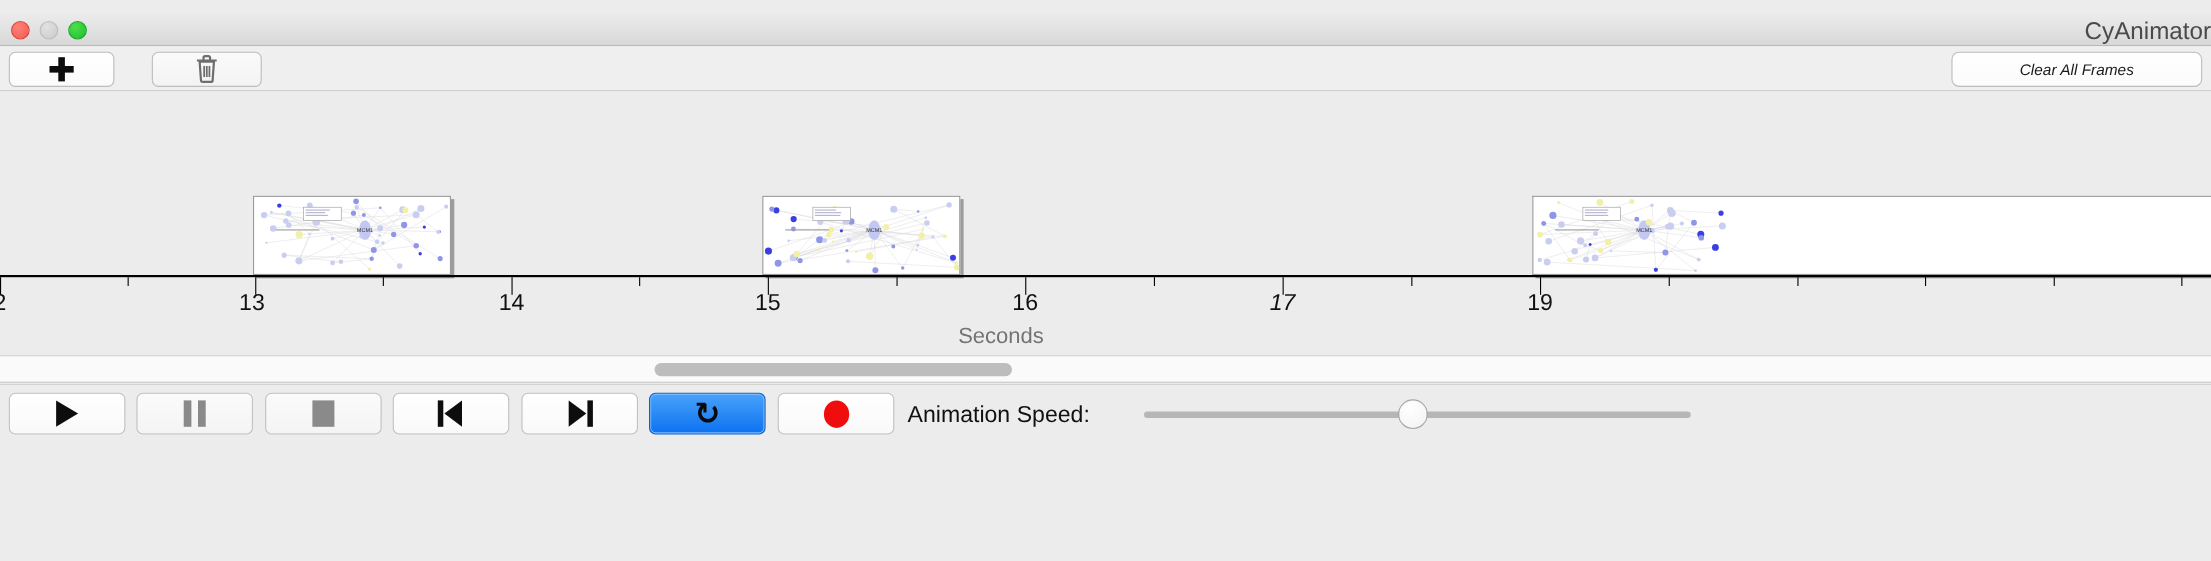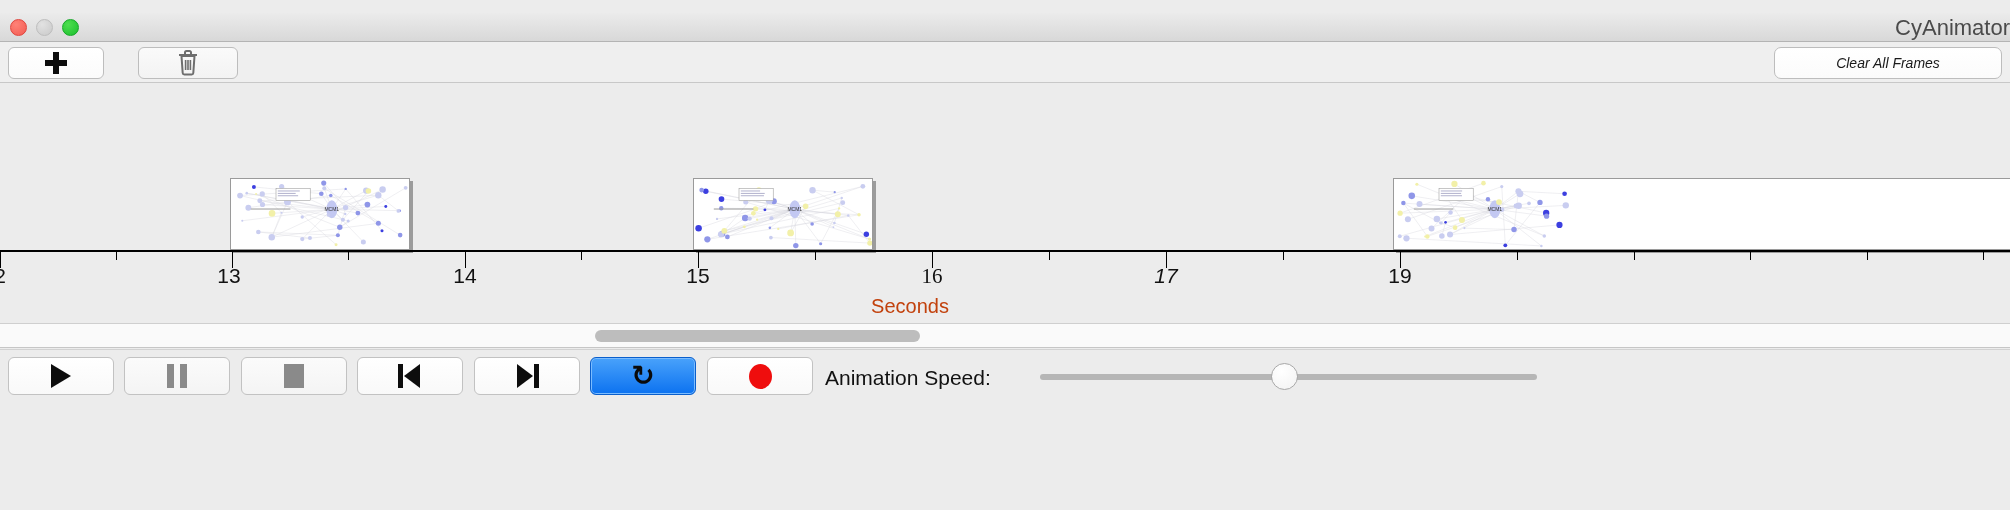--- a/index.html
+++ b/index.html
@@ -108,21 +108,21 @@
   .tick.major { height: 16px; }
   .tick.minor { height: 8px; }
 
   .ticklabels { position: absolute; left: 0; top: 264px; width: 2010px; height: 30px; }
   .ticklabel {
     position: absolute; top: 0; transform: translateX(-50%);
     font-size: 21px; color: #111;
   }
   .axis-title {
     position: absolute; left: 0; top: 295px; width: 2010px;
-    text-align: center; font-size: 20px; color: #c2410c;
+    text-align: center; font-size: 20px; color: #737373;
   }
   .axis-title span { position: relative; left: -95px; }
 
   
   .scroll-sep {
     position: absolute; left: 0; top: 323px; width: 2010px; height: 1px;
     background: #cfcfcf;
   }
   .scrollbar {
     position: absolute; left: 0; top: 324px; width: 2010px; height: 24px;
@@ -556,21 +556,21 @@
       <div class="tick minor" style="left: 1634px;"></div>
       <div class="tick minor" style="left: 1750px;"></div>
       <div class="tick minor" style="left: 1867px;"></div>
       <div class="tick minor" style="left: 1983px;"></div>
     </div>
   <div class="ticklabels">
       <div class="ticklabel" style="left: 0px;">2</div>
       <div class="ticklabel" style="left: 229px;">13</div>
       <div class="ticklabel" style="left: 465px; text-align: right;">14</div>
       <div class="ticklabel" style="left: 698px;">15</div>
-      <div class="ticklabel" style="left: 932px; font-family: Liberation Serif, serif;">16</div>
+      <div class="ticklabel" style="left: 932px;">16</div>
       <div class="ticklabel" style="left: 1166px; font-style: italic;">17</div>
       <div class="ticklabel" style="left: 1400px;">19</div>
     </div>
   <div class="axis-title">
     <span>Seconds</span>
   </div>
 
   <div class="scroll-sep"></div>
   <div class="scrollbar">
     <div class="scroll-thumb" style="left: 595px; width: 325px;"></div>

